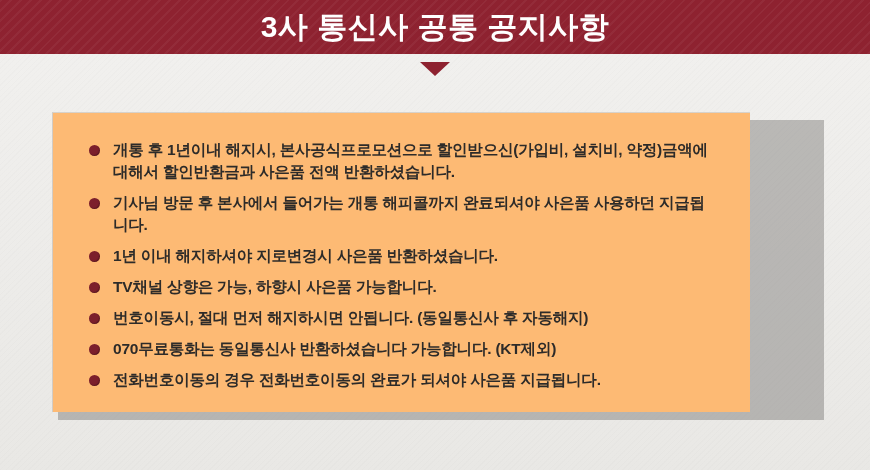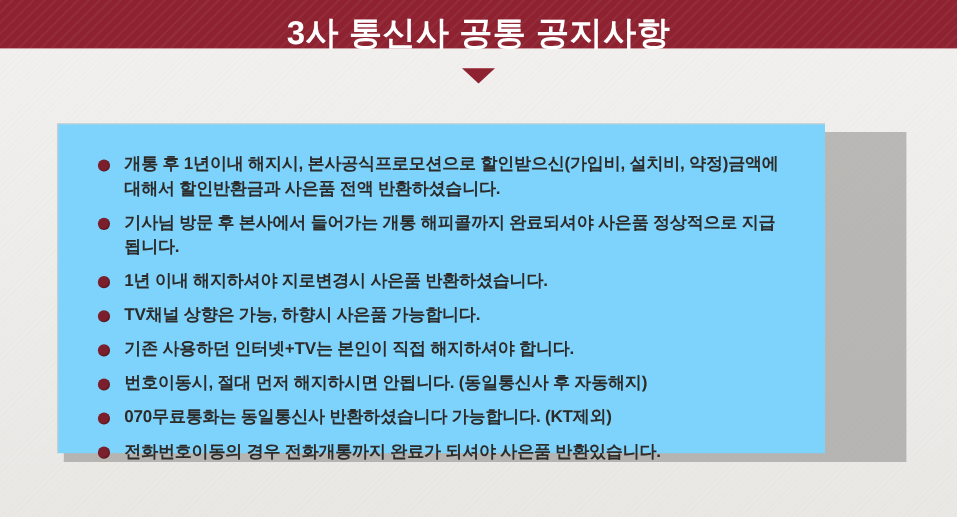--- a/index.html
+++ b/index.html
@@ -26,31 +26,31 @@
         rgba(255,255,255,0) 4px),
       linear-gradient(180deg, #f2f1ef 0%, #e9e8e5 100%);
   }
 
   
   .header {
     position: absolute;
     top: 0;
     left: 0;
     width: 870px;
-    height: 44px;
+    height: 54px;
     background: #8e2230;
     background-image:
       repeating-linear-gradient(135deg,
         rgba(255,255,255,0.045) 0px,
         rgba(255,255,255,0.045) 2px,
         rgba(255,255,255,0) 2px,
         rgba(255,255,255,0) 7px);
     box-sizing: border-box;
     display: flex;
-    align-items: flex-start;
+    align-items: center;
     justify-content: center;
   }
   .header-title {
     color: #ffffff;
     font-size: 30px;
     font-weight: bold;
     letter-spacing: 0.5px;
     text-align: center;
     line-height: 62px;
     white-space: nowrap;
@@ -83,21 +83,21 @@
     height: 300px;
     background: rgba(120,118,115,0.45);
     filter: blur(0.5px);
   }
   .card {
     position: absolute;
     left: 0;
     top: 0;
     width: 698px;
     height: 300px;
-    background: #7dd3fc;
+    background: #fdba74;
     box-sizing: border-box;
     padding: 26px 30px 20px 34px;
     border-top: 1px solid #d7d2cb;
     border-left: 1px solid #d2ccc5;
   }
 
   ul.notice-list {
     list-style: none;
     margin: 0;
     padding: 0;
@@ -142,41 +142,37 @@
 <div class="card-wrap">
   <div class="card-shadow"></div>
   <div class="card">
     <ul class="notice-list">
       <li>
         <span class="bullet"></span>
         <span class="li-text">개통 후 1년이내 해지시, 본사공식프로모션으로 할인받으신(가입비, 설치비, 약정)금액에 대해서 할인반환금과 사은품 전액 반환하셨습니다.</span>
       </li>
       <li>
         <span class="bullet"></span>
-        <span class="li-text">기사님 방문 후 본사에서 들어가는 개통 해피콜까지 완료되셔야 사은품 정상적으로 지급됩니다.</span>
+        <span class="li-text">기사님 방문 후 본사에서 들어가는 개통 해피콜까지 완료되셔야 사은품 사용하던 지급됩니다.</span>
       </li>
       <li>
         <span class="bullet"></span>
         <span class="li-text">1년 이내 해지하셔야 지로변경시 사은품 반환하셨습니다.</span>
       </li>
       <li>
         <span class="bullet"></span>
         <span class="li-text">TV채널 상향은 가능, 하향시 사은품 가능합니다.</span>
       </li>
       <li>
         <span class="bullet"></span>
-        <span class="li-text">기존 사용하던 인터넷+TV는 본인이 직접 해지하셔야 합니다.</span>
-      </li>
-      <li>
-        <span class="bullet"></span>
         <span class="li-text">번호이동시, 절대 먼저 해지하시면 안됩니다. (동일통신사 후 자동해지)</span>
       </li>
       <li>
         <span class="bullet"></span>
         <span class="li-text">070무료통화는 동일통신사 반환하셨습니다 가능합니다. (KT제외)</span>
       </li>
       <li>
         <span class="bullet"></span>
-        <span class="li-text">전화번호이동의 경우 전화개통까지 완료가 되셔야 사은품 반환있습니다.</span>
+        <span class="li-text">전화번호이동의 경우 전화번호이동의 완료가 되셔야 사은품 지급됩니다.</span>
       </li>
     </ul>
   </div>
 </div>
 
 </body></html>

